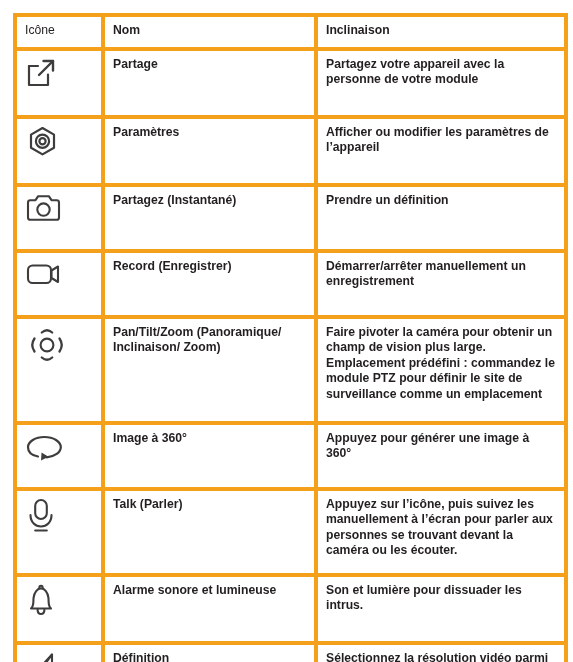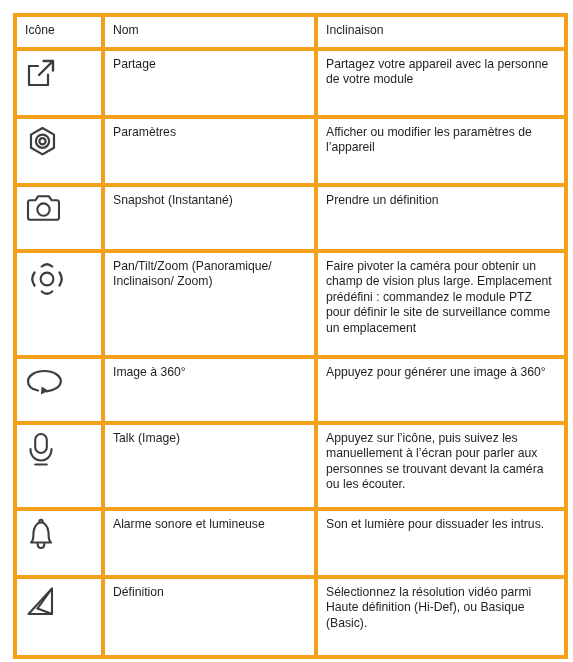--- a/index.html
+++ b/index.html
@@ -32,21 +32,21 @@
   }
   table.icon-table td,
   table.icon-table th {
     background: #ffffff;
     border: 0;
     border-right: 4px solid #F5A01A;
     border-bottom: 4px solid #F5A01A;
     padding: 6px 8px 8px 8px;
     vertical-align: top;
     text-align: left;
-    font-weight: normal;
+    font-weight: bold;
     font-size: 12.2px;
     line-height: 15.5px;
     color: #231f20;
   }
   table.icon-table tr > td:last-child,
   table.icon-table tr > th:last-child {
     border-right: 0;
   }
   table.icon-table tr:last-child > td {
     border-bottom: 0;
@@ -147,27 +147,43 @@
       <tr class="row-snapshot">
         <td class="icon-cell">
           <span class="ico">
             <svg width="38" height="32" viewBox="0 0 38 32">
               <path d="M3 9.5 Q3 7.2 5.3 7.2 L10.5 7.2 L13.2 3.2 L23.8 3.2 L26.5 7.2 L31.7 7.2 Q34 7.2 34 9.5 L34 24.5 Q34 26.8 31.7 26.8 L5.3 26.8 Q3 26.8 3 24.5 Z" fill="none" stroke="#3d3d3d" stroke-width="2.1" stroke-linejoin="round"></path>
               <circle cx="18.5" cy="16.6" r="6.2" fill="none" stroke="#3d3d3d" stroke-width="2.1"></circle>
             </svg>
           </span>
         </td>
         <td class="name-cell">
-          <span class="nm">Snapshot (Instantané)</span>
+          <span class="nm">Partagez (Instantané)</span>
         </td>
         <td class="desc-cell">
           <span class="ds">Prendre un définition</span>
         </td>
       </tr>
 
+      <tr class="row-record">
+        <td class="icon-cell">
+          <span class="ico">
+            <svg width="38" height="30" viewBox="0 0 38 30">
+              <rect x="3" y="6.5" width="23" height="17.5" rx="4.6" ry="4.6" fill="none" stroke="#3d3d3d" stroke-width="2.1"></rect>
+              <path d="M26.5 11.5 L33 7.5 L33 23 L26.5 19 Z" fill="none" stroke="#3d3d3d" stroke-width="2.1" stroke-linejoin="round"></path>
+            </svg>
+          </span>
+        </td>
+        <td class="name-cell">
+          <span class="nm">Record (Enregistrer)</span>
+        </td>
+        <td class="desc-cell">
+          <span class="ds">Démarrer/arrêter manuellement un enregistrement</span>
+        </td>
+      </tr>
 
       <tr class="row-ptz">
         <td class="icon-cell">
           <span class="ico">
             <svg width="44" height="40" viewBox="0 0 44 40">
               <circle cx="22" cy="20" r="6.4" fill="none" stroke="#3d3d3d" stroke-width="2.1"></circle>
               <path d="M16.8 7.5 Q22 3 27.2 7.5" fill="none" stroke="#3d3d3d" stroke-width="2.3" stroke-linecap="round"></path>
               <path d="M16.8 32.5 Q22 37 27.2 32.5" fill="none" stroke="#3d3d3d" stroke-width="2.3" stroke-linecap="round"></path>
               <path d="M9.5 13.5 Q5 20 9.5 26.5" fill="none" stroke="#3d3d3d" stroke-width="2.3" stroke-linecap="round"></path>
               <path d="M34.5 13.5 Q39 20 34.5 26.5" fill="none" stroke="#3d3d3d" stroke-width="2.3" stroke-linecap="round"></path>
@@ -203,21 +219,21 @@
         <td class="icon-cell">
           <span class="ico">
             <svg width="32" height="38" viewBox="0 0 32 38">
               <rect x="10.2" y="3" width="11.6" height="19" rx="5.8" ry="5.8" fill="none" stroke="#3d3d3d" stroke-width="2.1"></rect>
               <path d="M5.5 18 C5.5 25.5 10.5 29.5 16 29.5 C21.5 29.5 26.5 25.5 26.5 18" fill="none" stroke="#3d3d3d" stroke-width="2.1" stroke-linecap="round"></path>
               <path d="M10.2 33.5 L21.8 33.5" fill="none" stroke="#3d3d3d" stroke-width="2.1" stroke-linecap="round"></path>
             </svg>
           </span>
         </td>
         <td class="name-cell">
-          <span class="nm">Talk (Image)</span>
+          <span class="nm">Talk (Parler)</span>
         </td>
         <td class="desc-cell">
           <span class="ds">Appuyez sur l’icône, puis suivez les manuellement à l’écran pour parler aux personnes se trouvant devant la caméra ou les écouter.</span>
         </td>
       </tr>
 
       <tr class="row-alarme">
         <td class="icon-cell">
           <span class="ico">
             <svg width="32" height="34" viewBox="0 0 32 34">

